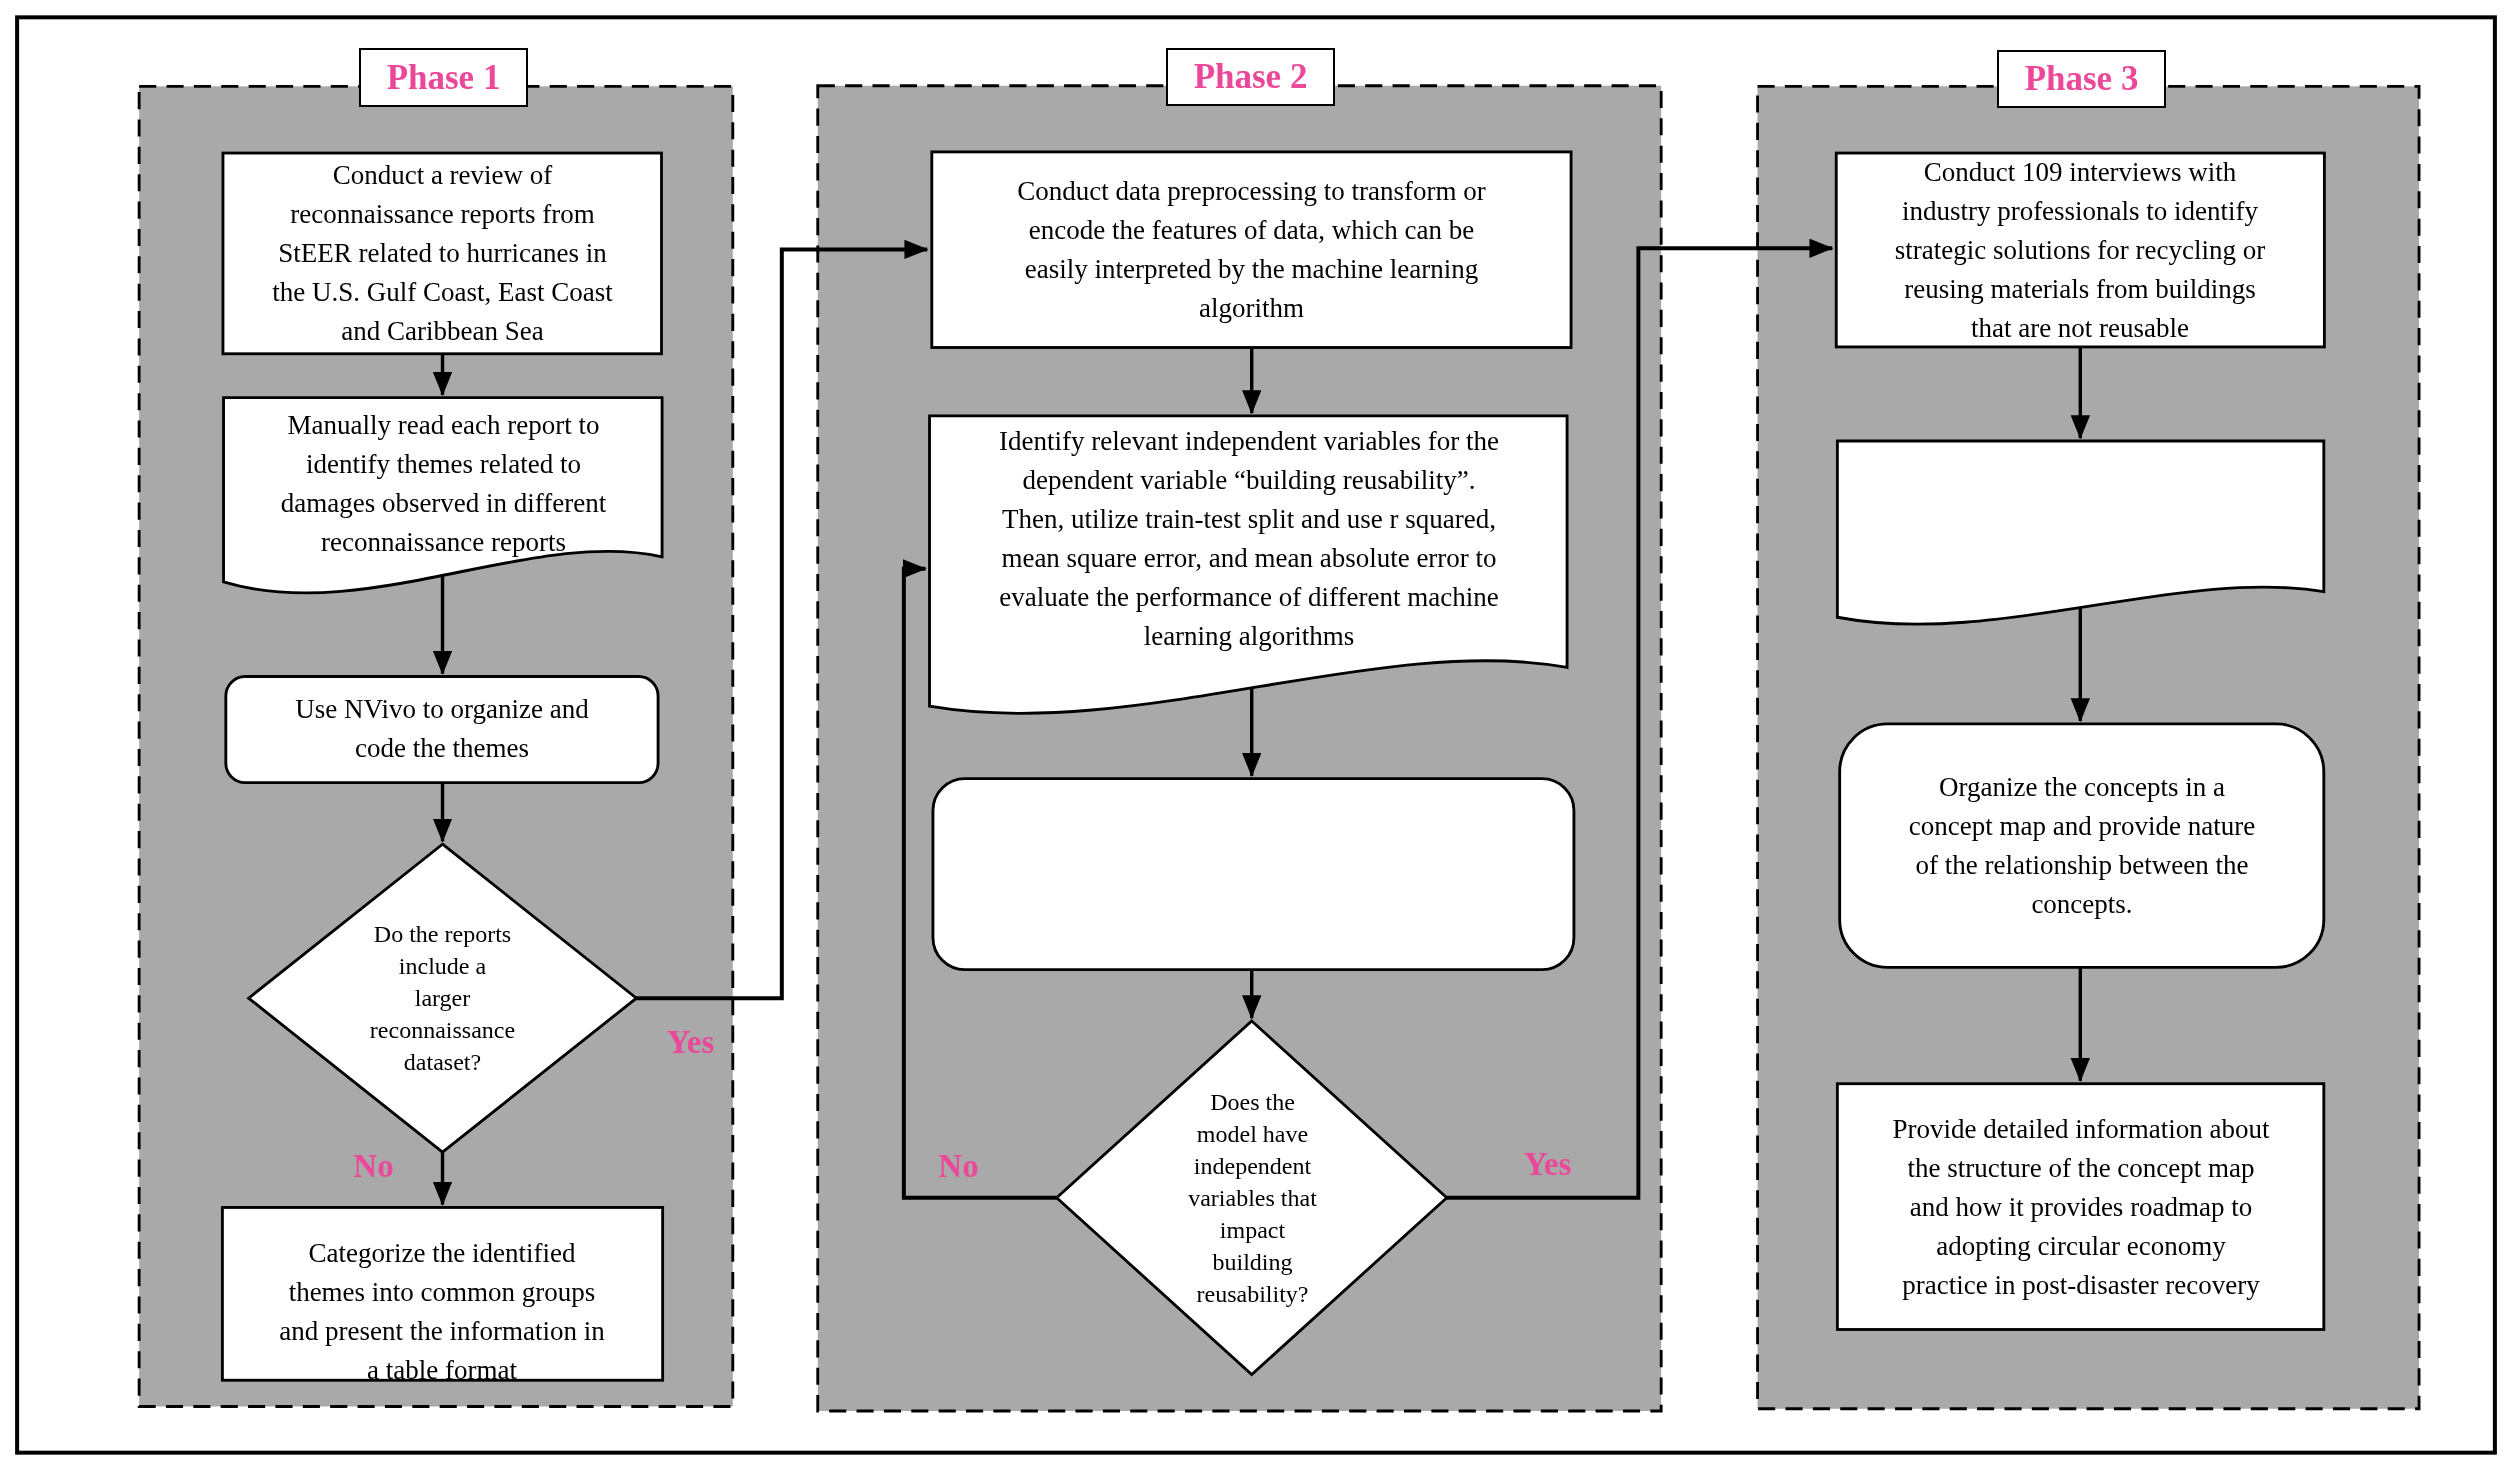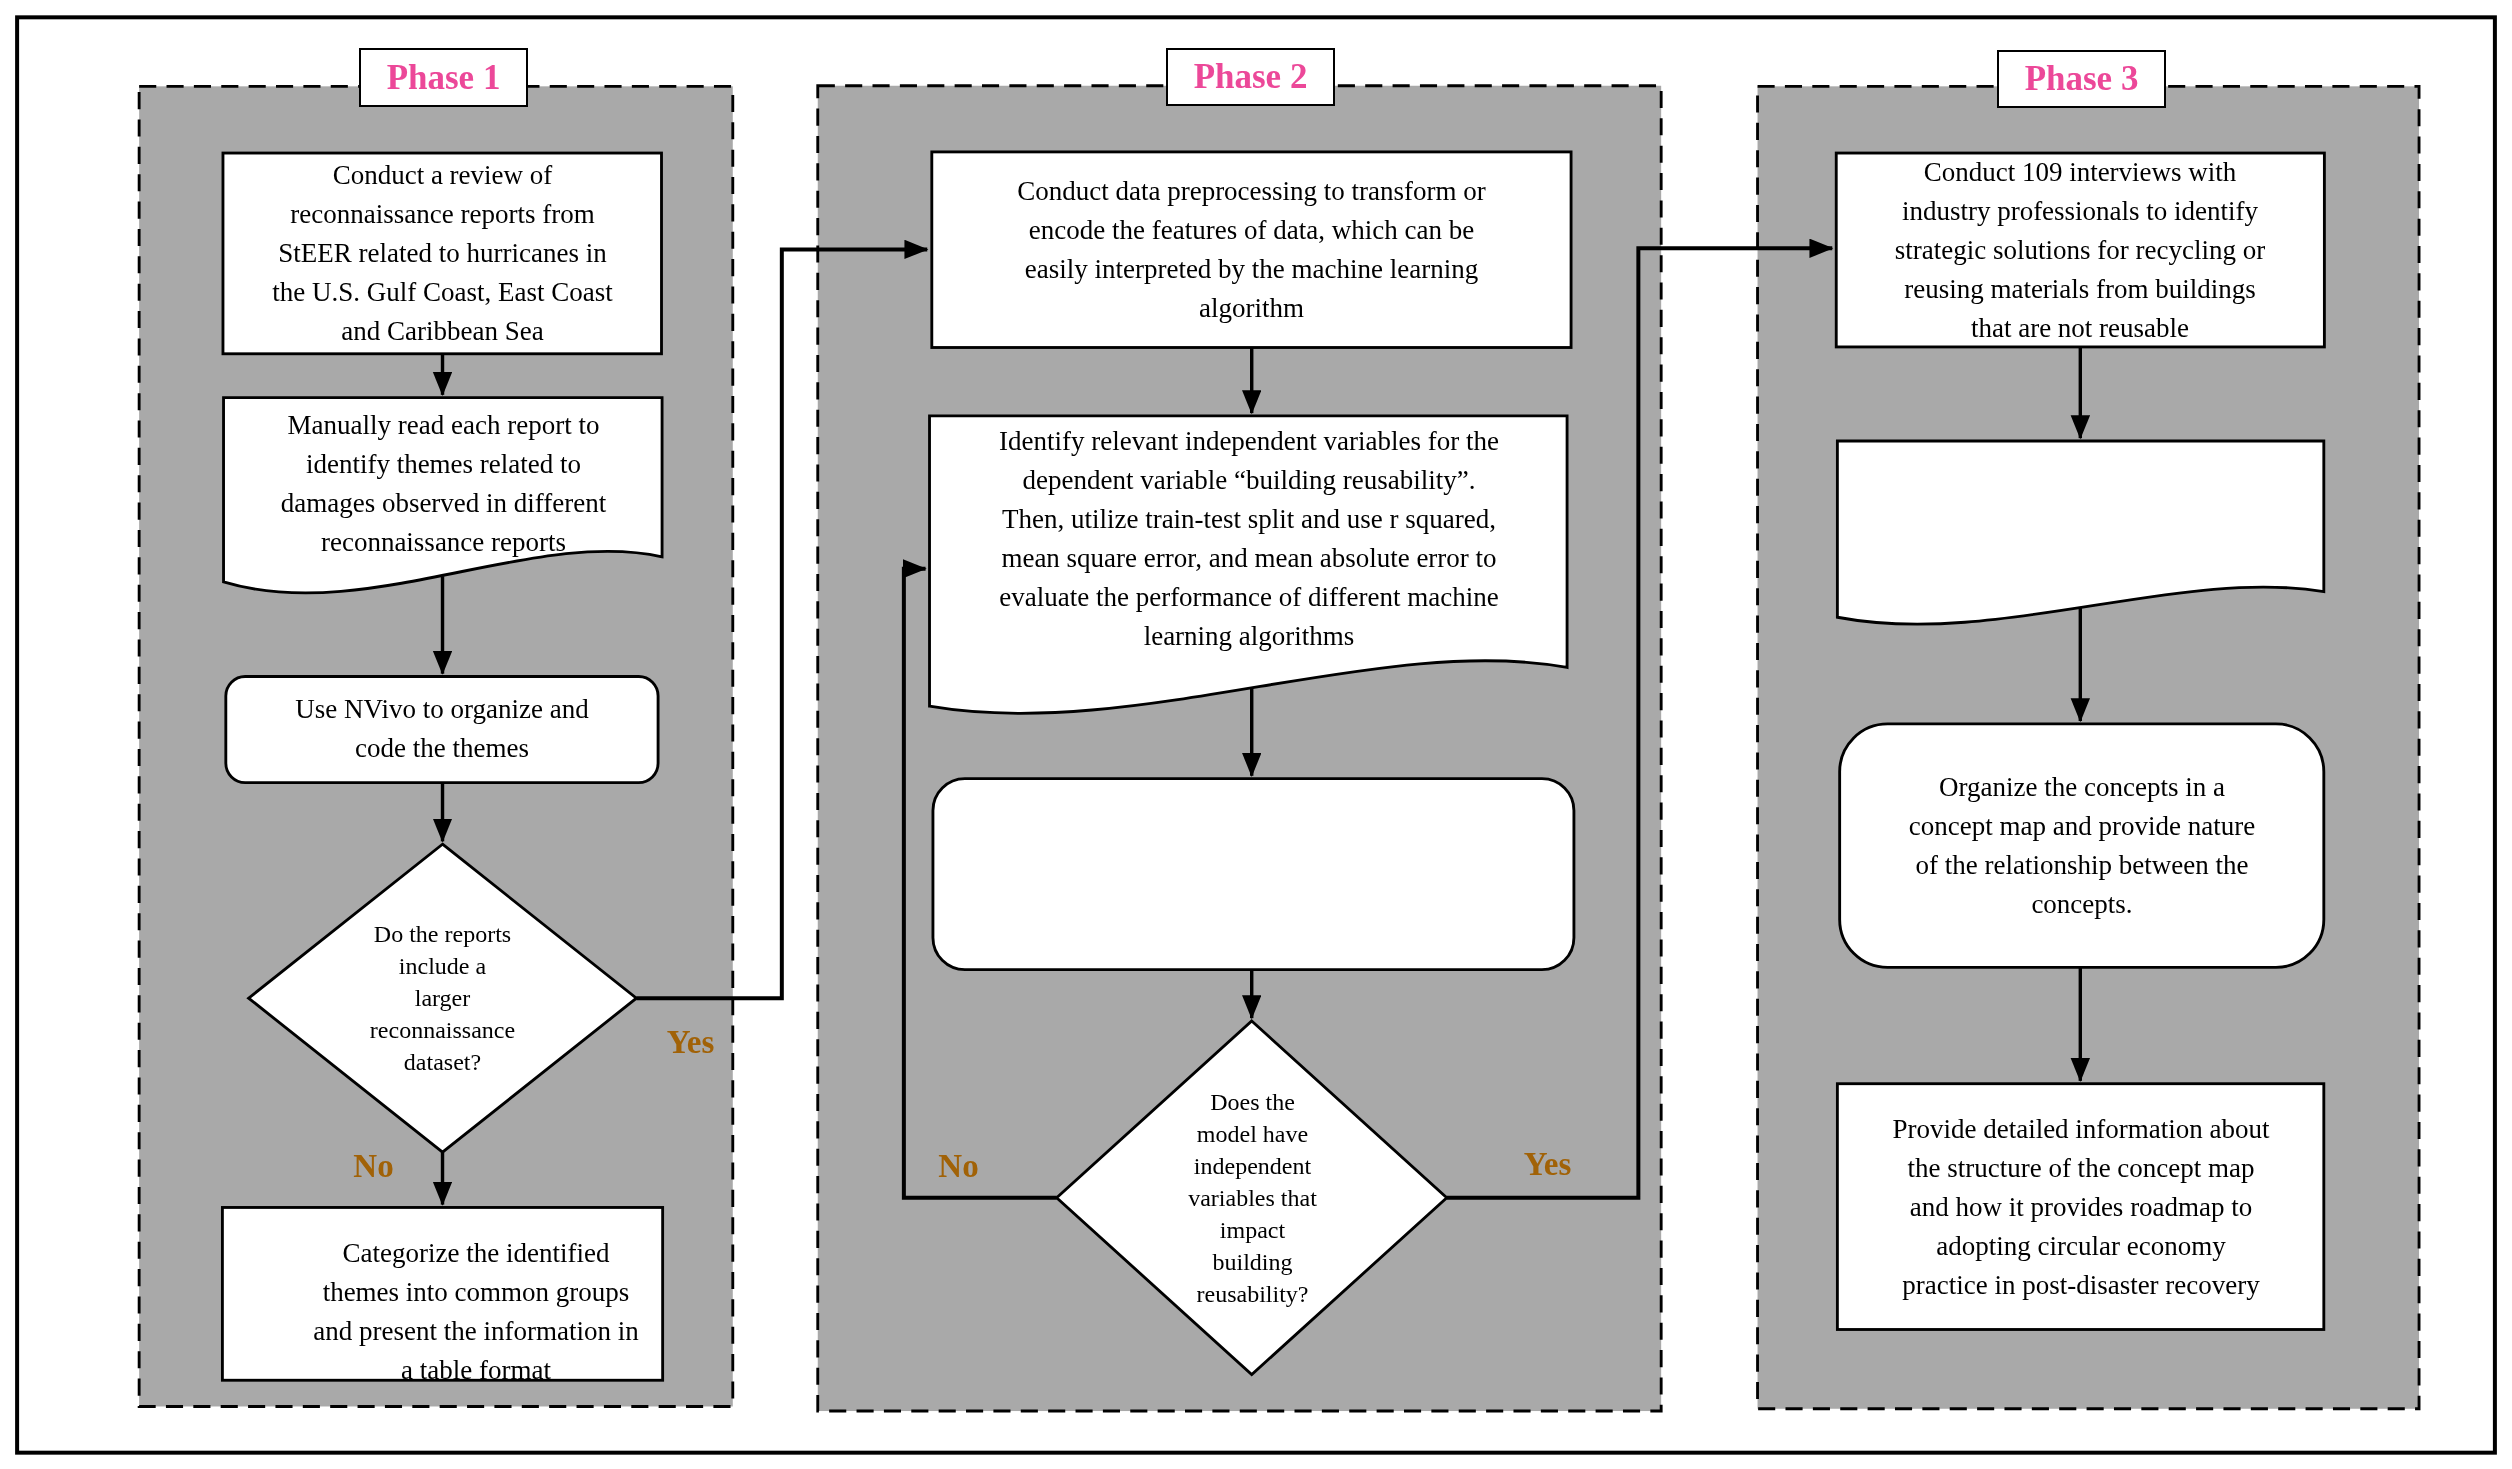--- a/index.html
+++ b/index.html
@@ -9,21 +9,21 @@
   .shape{fill:#ffffff;stroke:#000000;stroke-width:5;}
   .panel{stroke:#000000;stroke-width:5;stroke-dasharray:30 18;fill:#a9a9a9;}
   .arrow{stroke:#000000;stroke-width:6;fill:none;}
   .connector{stroke:#000000;stroke-width:7;fill:none;}
   .txt{position:absolute;z-index:2;display:flex;align-items:center;justify-content:center;
        text-align:center;white-space:pre-line;color:#000;font-size:27px;line-height:39px;}
   .diamond-txt{font-size:24px;line-height:32px;}
   .phase-title{position:absolute;z-index:3;display:flex;align-items:center;justify-content:center;
        background:#ffffff;border:2.9px solid #000;font-weight:bold;font-size:35px;color:#ec4899;}
   .branch-label{position:absolute;z-index:2;display:flex;align-items:center;justify-content:center;
-       font-weight:bold;font-size:33px;color:#a16207;}
+       font-weight:bold;font-size:33px;color:#ec4899;}
 </style>
 </head>
 <body>
 
 <div class="stage">
 
   <svg width="2512" height="1470" viewBox="0 0 4405 2577">
     <defs>
       <marker id="ah" markerUnits="userSpaceOnUse" markerWidth="44" markerHeight="36" refX="40" refY="17" orient="auto">
         <path d="M0,0 L42,17 L0,34 Z" fill="#000000"></path>
@@ -83,21 +83,21 @@
 identify themes related to
 damages observed in different
 reconnaissance reports</div>
   <div class="txt diamond-txt" style="left:283px;top:887px;width:319px;height:222px;">Do the reports
 include a
 larger
 reconnaissance
 dataset?</div>
   <div class="txt" style="left:226px;top:676px;width:432px;height:106px;">Use NVivo to organize and
 code the themes</div>
-  <div class="txt" style="left:222px;top:1207px;width:440px;height:209px;margin-left:34px;">Categorize the identified
+  <div class="txt" style="left:222px;top:1207px;width:440px;height:209px;">Categorize the identified
 themes into common groups
 and present the information in
 a table format</div>
 
   <div class="txt" style="left:932px;top:152px;width:639px;height:196px;">Conduct data preprocessing to transform or
 encode the features of data, which can be
 easily interpreted by the machine learning
 algorithm</div>
   <div class="txt" style="left:930px;top:416px;width:638px;height:245px;">Identify relevant independent variables for the
 dependent variable “building reusability”.

